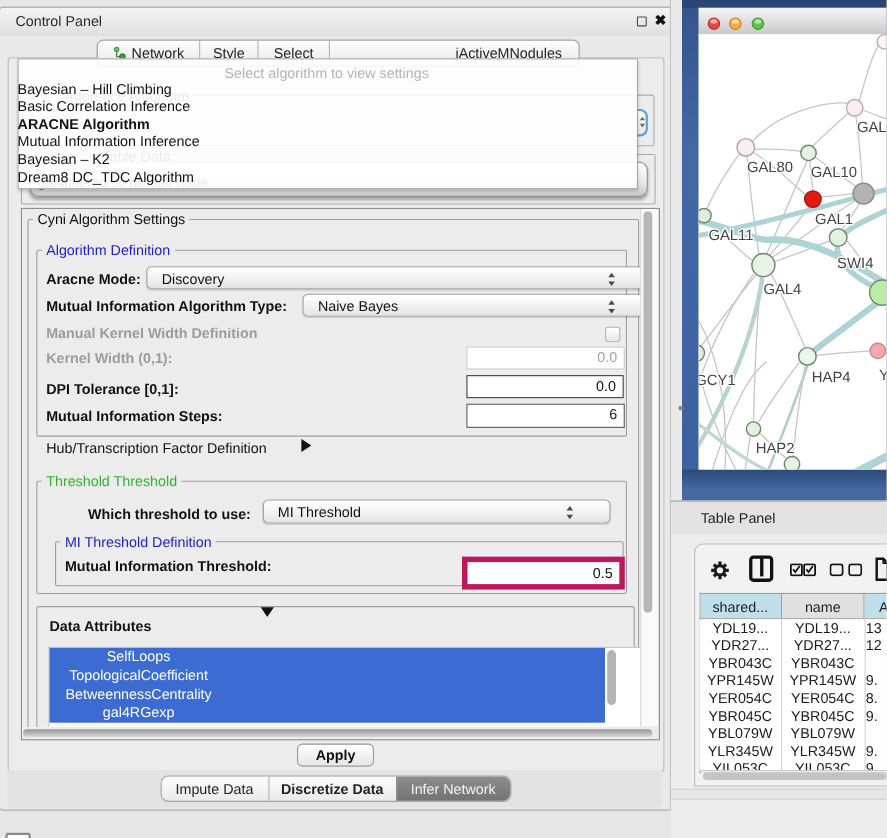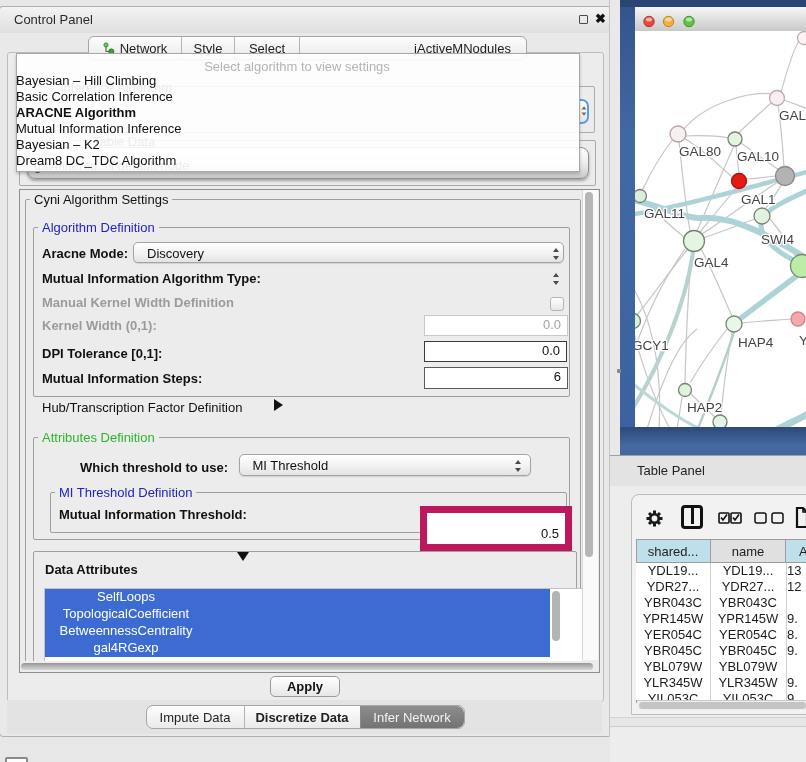--- a/index.html
+++ b/index.html
@@ -1,20 +1,20 @@
 <!DOCTYPE html>
 <html><head><meta charset="utf-8">
 <style>
 html,body{margin:0;padding:0;}
 body{width:806px;height:762px;background:#e7e7e7;font-family:"Liberation Sans",sans-serif;position:relative;overflow:hidden;}
 .abs{position:absolute;}
 .lbl{font-size:13px;color:#111;white-space:nowrap;}
 .b{font-weight:bold;}
 .gray{color:#9b9b9b;}
-.combo{position:absolute;background:linear-gradient(#ffffff,#f2f2f2 55%,#e3e3e3);border:1px solid #a3a3a3;border-radius:5px;box-shadow:0 1px 1px rgba(0,0,0,0.12);}
+.combo{position:absolute;background:linear-gradient(#ffffff,#f2f2f2 55%,#e3e3e3);border:1px solid #a3a3a3;border-radius:5px;box-shadow:0 1px 1px rgba(0,0,0,0.12);padding-left:24px;}
 .combo .ct{position:absolute;left:13px;top:3px;font-size:13px;color:#111;}
 .arr{position:absolute;width:8px;height:12px;}
 .arr:before{content:"";position:absolute;left:1px;top:0;border-left:3.5px solid transparent;border-right:3.5px solid transparent;border-bottom:4.5px solid #4a4a4a;}
 .arr:after{content:"";position:absolute;left:1px;bottom:0;border-left:3.5px solid transparent;border-right:3.5px solid transparent;border-top:4.5px solid #4a4a4a;}
 .field{position:absolute;background:#fff;font-size:13px;text-align:right;color:#111;}
 .group{position:absolute;border:1px solid #9f9f9f;border-radius:2px;}
 .gtitle{position:absolute;top:-8px;font-size:13px;background:#ececec;padding:0 4px;white-space:nowrap;}
 </style></head>
 <body>
 
@@ -67,45 +67,48 @@
  <div class="gtitle" style="left:10.5px;top:2.5px;color:#111;">Cyni Algorithm Settings</div>
 
  <div class="group" style="left:13.5px;top:37.5px;width:535px;height:168px;"></div>
  <div class="gtitle" style="left:18.5px;top:30.5px;color:#2222cc;">Algorithm Definition</div>
  <div class="abs lbl b" style="left:22.5px;top:56px;">Aracne Mode:</div>
  <div class="combo" style="left:113.5px;top:52.5px;width:429px;height:19px;">
       <span class="ct">Discovery</span>
     </div>
  <div class="arr" style="left:532px;top:58px;"></div>
  <div class="abs lbl b" style="left:22.5px;top:81px;">Mutual Information Algorithm Type:</div>
+ <div class="combo" style="left:255.5px;top:77.5px;width:287px;height:19px;">
+      <span class="ct">Naive Bayes</span>
+    </div>
  <div class="arr" style="left:532px;top:83px;"></div>
  <div class="abs lbl b gray" style="left:22.5px;top:105.5px;">Manual Kernel Width Definition</div>
  <div class="abs" style="left:530px;top:107.5px;width:12px;height:12px;background:linear-gradient(#fff,#e6e6e6);border:1px solid #b5b5b5;border-radius:3px;"></div>
  <div class="abs lbl b gray" style="left:22.5px;top:128.5px;">Kernel Width (0,1):</div>
  <div class="field" style="left:404.5px;top:125.5px;width:136px;height:17px;border:1px solid #c9c9c9;padding:1px 6px 1px 0;color:#a2a2a2;">0.0</div>
  <div class="abs lbl b" style="left:22.5px;top:156px;">DPI Tolerance [0,1]:</div>
  <div class="field" style="left:404.5px;top:151px;width:135px;height:17px;border:1.5px solid #3c3c3c;padding:1px 6px 1px 0;">0.0</div>
  <div class="abs lbl b" style="left:22.5px;top:181px;">Mutual Information Steps:</div>
  <div class="field" style="left:404.5px;top:177px;width:136px;height:18px;border:1px solid #5a5a5a;padding:1px 6px 1px 0;">6</div>
 
  <div class="abs lbl" style="left:22.5px;top:210.5px;">Hub/Transcription Factor Definition</div>
  <div class="abs" style="left:254px;top:209px;width:0;height:0;border-left:9px solid #111;border-top:6px solid transparent;border-bottom:6px solid transparent;"></div>
 
  <div class="group" style="left:13.5px;top:247.5px;width:535px;height:101px;"></div>
- <div class="gtitle" style="left:18.5px;top:240.5px;color:#2db52d;">Attributes Definition</div>
+ <div class="gtitle" style="left:18.5px;top:240.5px;color:#2db52d;">Threshold Threshold</div>
  <div class="abs lbl b" style="left:60.5px;top:270.5px;">Which threshold to use:</div>
  <div class="combo" style="left:219px;top:264.5px;width:290px;height:20px;">
       <span class="ct">MI Threshold</span>
     </div>
  <div class="arr" style="left:494px;top:270px;"></div>
 
  <div class="group" style="left:30.5px;top:302.5px;width:515px;height:39px;"></div>
  <div class="gtitle" style="left:35.5px;top:295.5px;color:#2222cc;">MI Threshold Definition</div>
  <div class="abs lbl b" style="left:39.5px;top:317.5px;">Mutual Information Threshold:</div>
- <div class="field" style="left:400.5px;top:316.5px;width:132px;height:17px;border:7px solid #be185d;padding:13px 6px 1px 0;">0.5</div>
+ <div class="field" style="left:400.5px;top:316.5px;width:132px;height:17px;border:5px solid #be185d;padding:2px 6px 1px 0;">0.5</div>
 
  <div class="group" style="left:13.5px;top:361.5px;width:542px;height:150px;"></div>
  <div class="abs" style="left:217.5px;top:362px;width:0;height:0;border-top:9px solid #111;border-left:6px solid transparent;border-right:6px solid transparent;"></div>
  <div class="abs lbl b" style="left:25.5px;top:372px;">Data Attributes</div>
  <div class="abs" style="left:24.5px;top:398.5px;width:537px;height:75px;background:#fff;border:1px solid #c2c2c2;"></div>
  <div class="abs" style="left:25.5px;top:399.5px;width:505px;height:68px;background:#3c6cd2;"></div>
  <div class="abs" style="left:40px;top:398.5px;font-size:13px;color:#fff;line-height:17px;text-align:center;">SelfLoops<br>TopologicalCoefficient<br>BetweennessCentrality<br>gal4RGexp</div>
  <div class="abs" style="left:532px;top:401px;width:8px;height:50px;background:#b4b4b4;border-radius:4px;"></div>
 </div>
 

